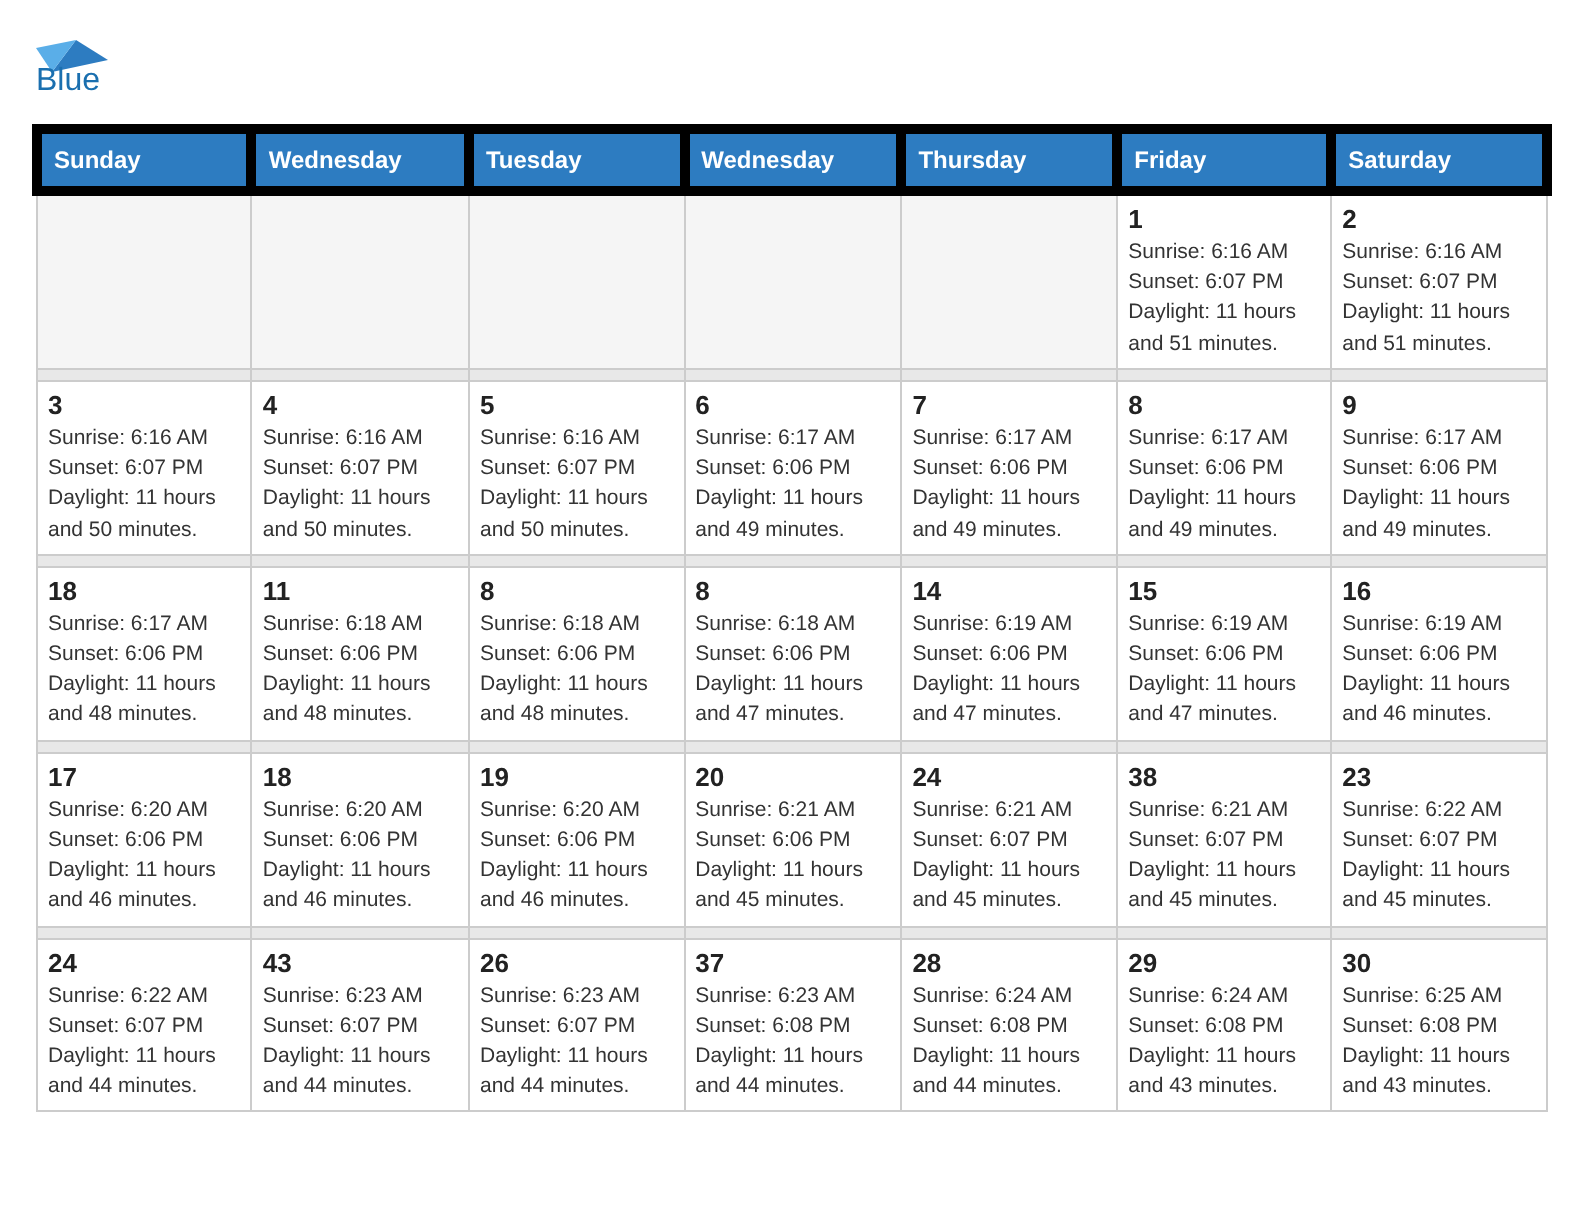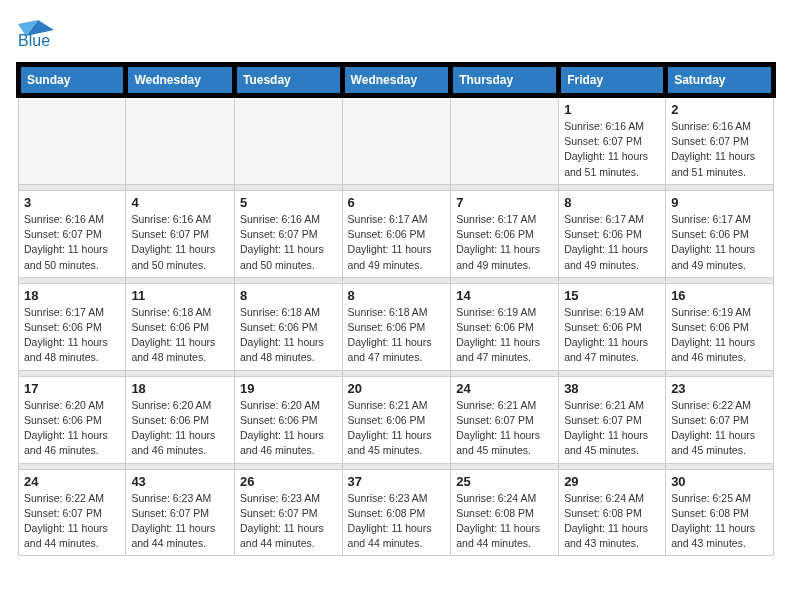--- a/index.html
+++ b/index.html
@@ -315,21 +315,21 @@
 Sunset: 6:07 PM
 Daylight: 11 hours and 44 minutes.</div>
         </td>
         <td>
           <span class="day-number">37</span>
           <div class="day-info" style="white-space: pre-line;">Sunrise: 6:23 AM
 Sunset: 6:08 PM
 Daylight: 11 hours and 44 minutes.</div>
         </td>
         <td>
-          <span class="day-number">25</span>
+          <span class="day-number">28</span>
           <div class="day-info" style="white-space: pre-line;">Sunrise: 6:24 AM
 Sunset: 6:08 PM
 Daylight: 11 hours and 44 minutes.</div>
         </td>
         <td>
           <span class="day-number">29</span>
           <div class="day-info" style="white-space: pre-line;">Sunrise: 6:24 AM
 Sunset: 6:08 PM
 Daylight: 11 hours and 43 minutes.</div>
         </td>

